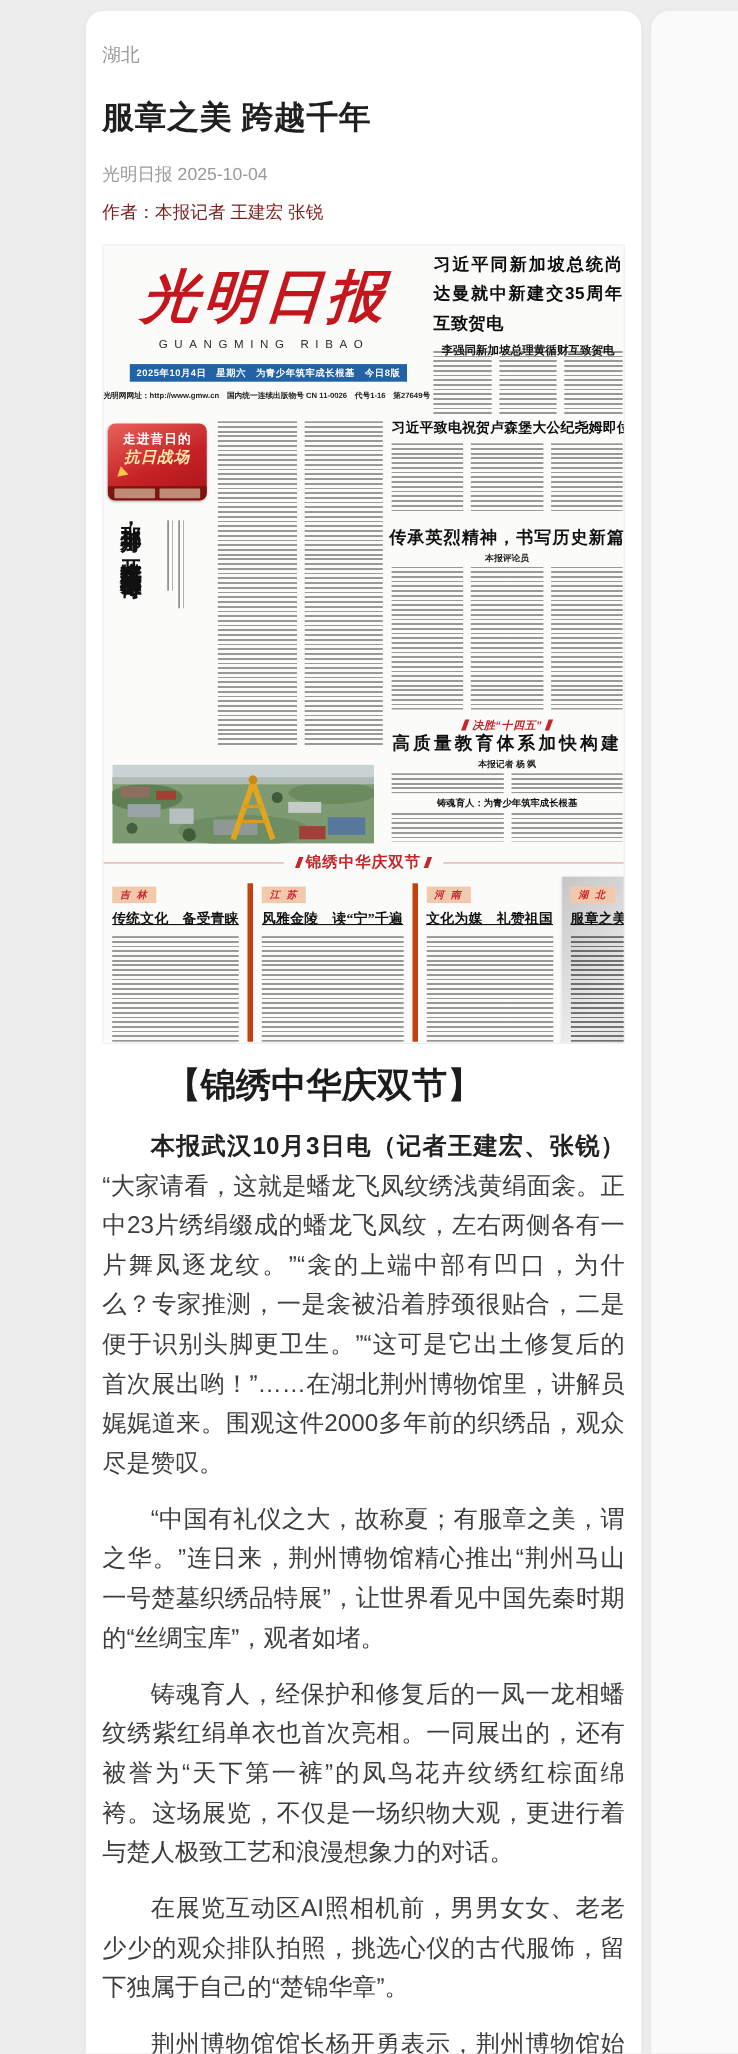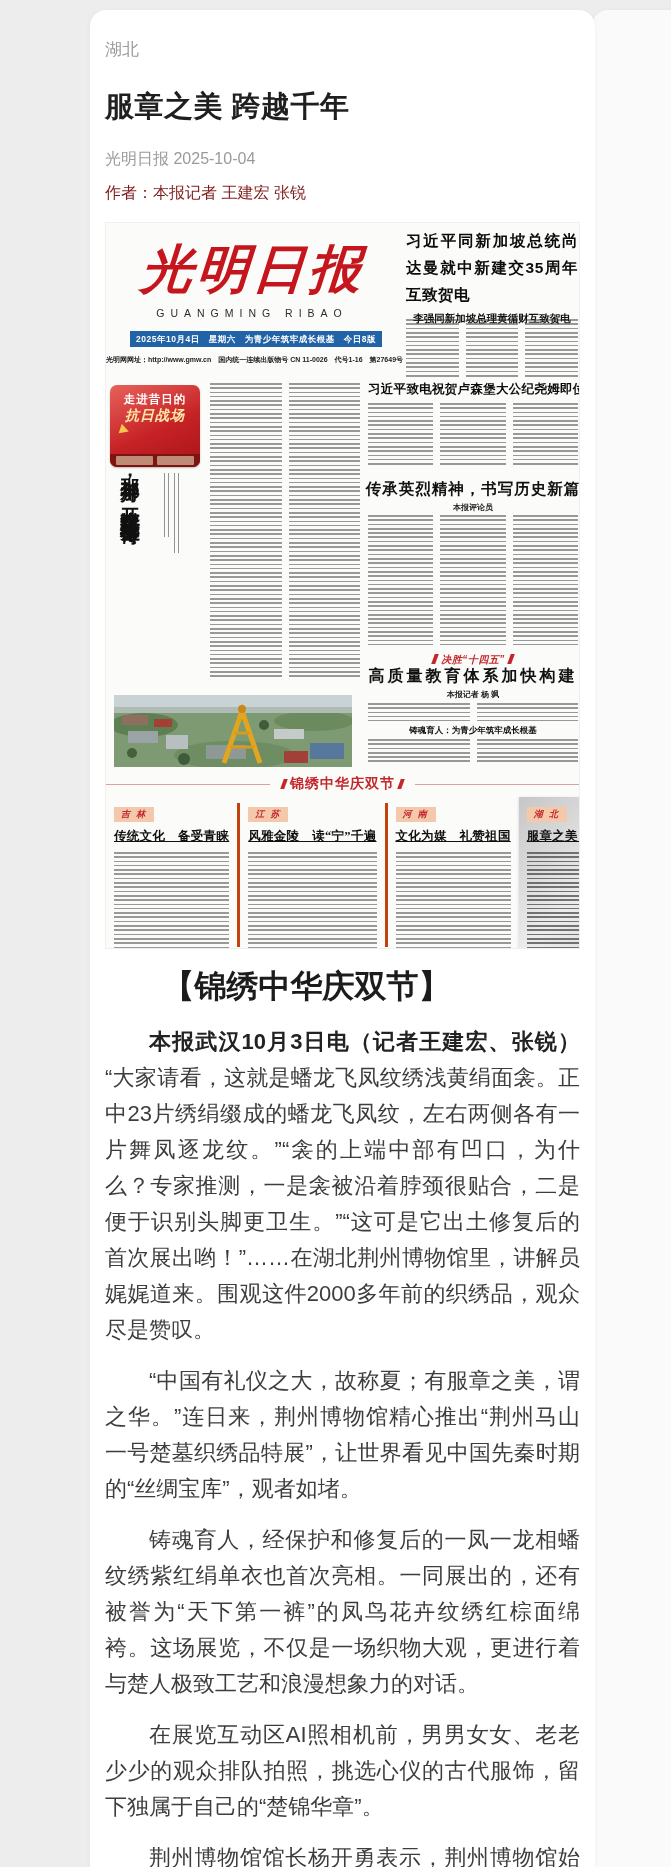--- a/index.html
+++ b/index.html
@@ -3,21 +3,21 @@
 <meta charset="utf-8">
 <style>
   :root{
     --sans:"Liberation Sans","DejaVu Sans",sans-serif;
     --serif:"Liberation Serif","DejaVu Serif",serif;
   }
   *{margin:0;padding:0;box-sizing:border-box;}
   html,body{background:#ededed;}
   .page{position:relative;width:671px;height:1867px;background:#ededed;overflow:hidden;font-family:var(--sans);}
   
-  .card{position:absolute;left:90px;top:10px;width:505px;height:1857px;background:#fff;
+  .card{position:absolute;left:78px;top:10px;width:505px;height:1857px;background:#fff;
         border-radius:16px 16px 0 0;padding:28px 15px 0 15px;box-shadow:0 1px 5px rgba(0,0,0,.05);}
   .next-card{position:absolute;left:592px;top:10px;width:140px;height:1857px;background:#fafafa;
         border-radius:16px 0 0 0;box-shadow:0 1px 5px rgba(0,0,0,.05);}
   .category{font-size:17px;color:#9a9a9a;}
   .title{margin-top:26px;font-size:29px;font-weight:700;color:#1f1f1f;letter-spacing:.5px;}
   .meta{margin-top:22px;font-size:16px;color:#9a9a9a;}
   .author{margin-top:13px;font-size:16px;color:#7f1d1d;}
 
   
   .paper{position:relative;margin-top:18px;width:475px;height:727px;background:#fbfbf9;border:1px solid #efefec;overflow:hidden;}
@@ -35,21 +35,21 @@
   .np-dk{background:repeating-linear-gradient(180deg,rgba(35,35,35,.6) 0 1.6px,transparent 1.6px 4.3px);}
   .npcols{position:absolute;display:flex;gap:7px;}
   .npcols>div{flex:1;}
   .npv{background:repeating-linear-gradient(90deg,rgba(45,45,45,.5) 0 1.5px,transparent 1.5px 4px);}
 
   
   .story1{position:absolute;left:300px;top:4px;width:172px;}
   .story1 .hl{font-size:15.5px;font-weight:800;color:#0c0c0c;line-height:1.75;letter-spacing:.5px;text-align:justify;}
   .story1 .sub{margin-top:4px;font-size:10.5px;font-weight:700;color:#111;text-align:center;white-space:nowrap;}
   
-  .feat-badge{position:absolute;left:4px;top:162px;width:90px;height:82px;border-radius:7px;
+  .feat-badge{position:absolute;left:4px;top:162px;width:90px;height:70px;border-radius:7px;
       background:linear-gradient(155deg,#e8625a 0%,#c62226 55%,#a81418 100%);overflow:hidden;box-shadow:0 1px 2px rgba(0,0,0,.25);}
   .fb-l1{margin-top:7px;text-align:center;font-size:11.5px;font-weight:800;color:#fff;letter-spacing:1px;}
   .fb-l2{text-align:center;font-size:14px;font-weight:900;color:#ffe9a8;letter-spacing:1px;font-style:italic;}
   .fb-arrow{position:absolute;left:10px;top:40px;width:0;height:0;border-left:9px solid #f7c64b;
       border-top:5px solid transparent;border-bottom:5px solid transparent;transform:rotate(18deg);}
   .fb-strip{position:absolute;left:0;bottom:0;width:100%;height:13px;background:#7d1410;display:flex;gap:4px;padding:2px 6px;}
   .fb-strip span{flex:1;background:#caa08a;opacity:.85;border-radius:1px;}
   
   .vert-hl{position:absolute;left:14px;top:240px;height:310px;writing-mode:vertical-rl;
       font-family:var(--serif);font-weight:900;font-size:19.5px;color:#111;letter-spacing:2px;line-height:1;}
@@ -69,21 +69,21 @@
   .story4-hl{position:absolute;left:252px;top:443px;width:230px;text-align:center;font-family:var(--serif);
       font-size:16px;font-weight:900;color:#111;letter-spacing:3px;white-space:nowrap;}
   .story4-by{position:absolute;left:262px;top:466px;width:210px;text-align:center;font-size:8px;color:#222;font-weight:700;}
   .crosshead{position:absolute;left:262px;top:502px;width:210px;text-align:center;font-size:8.5px;font-weight:800;color:#111;white-space:nowrap;}
   
   .band{position:absolute;left:0;top:552px;width:100%;display:flex;align-items:center;}
   .band .line{flex:1;height:1px;background:#d9a0a0;}
   .band-title{margin:0 8px;font-size:14px;font-weight:800;color:#c3272b;letter-spacing:1px;white-space:nowrap;}
   
   .cols{position:absolute;left:0;top:580px;width:475px;height:144px;display:flex;}
-  .pcol{flex:1;padding:0 8px;border-left:3px solid #c2410c;}
+  .pcol{flex:1;padding:0 8px;border-left:5px solid #c2410c;}
   .pcol:first-child{border-left:none;}
   .pcol.hl-col{border-left:none;background:linear-gradient(135deg,#c6c6c6 0%,#ececec 55%,#d9d9d9 100%);
       padding:6px 8px;margin-top:-6px;height:156px;box-shadow:0 1px 3px rgba(0,0,0,.18);}
   .ptag{display:inline-block;background:#f3c8ab;color:#c3272b;font-family:var(--serif);font-style:italic;
       font-weight:700;font-size:9px;padding:1px 7px;letter-spacing:2px;}
   .phl{margin-top:6px;font-family:var(--serif);font-weight:900;font-size:12.5px;color:#111;
       text-align:center;letter-spacing:.3px;white-space:nowrap;text-decoration:underline;}
   .pbody{margin-top:7px;height:96px;}
 
   

